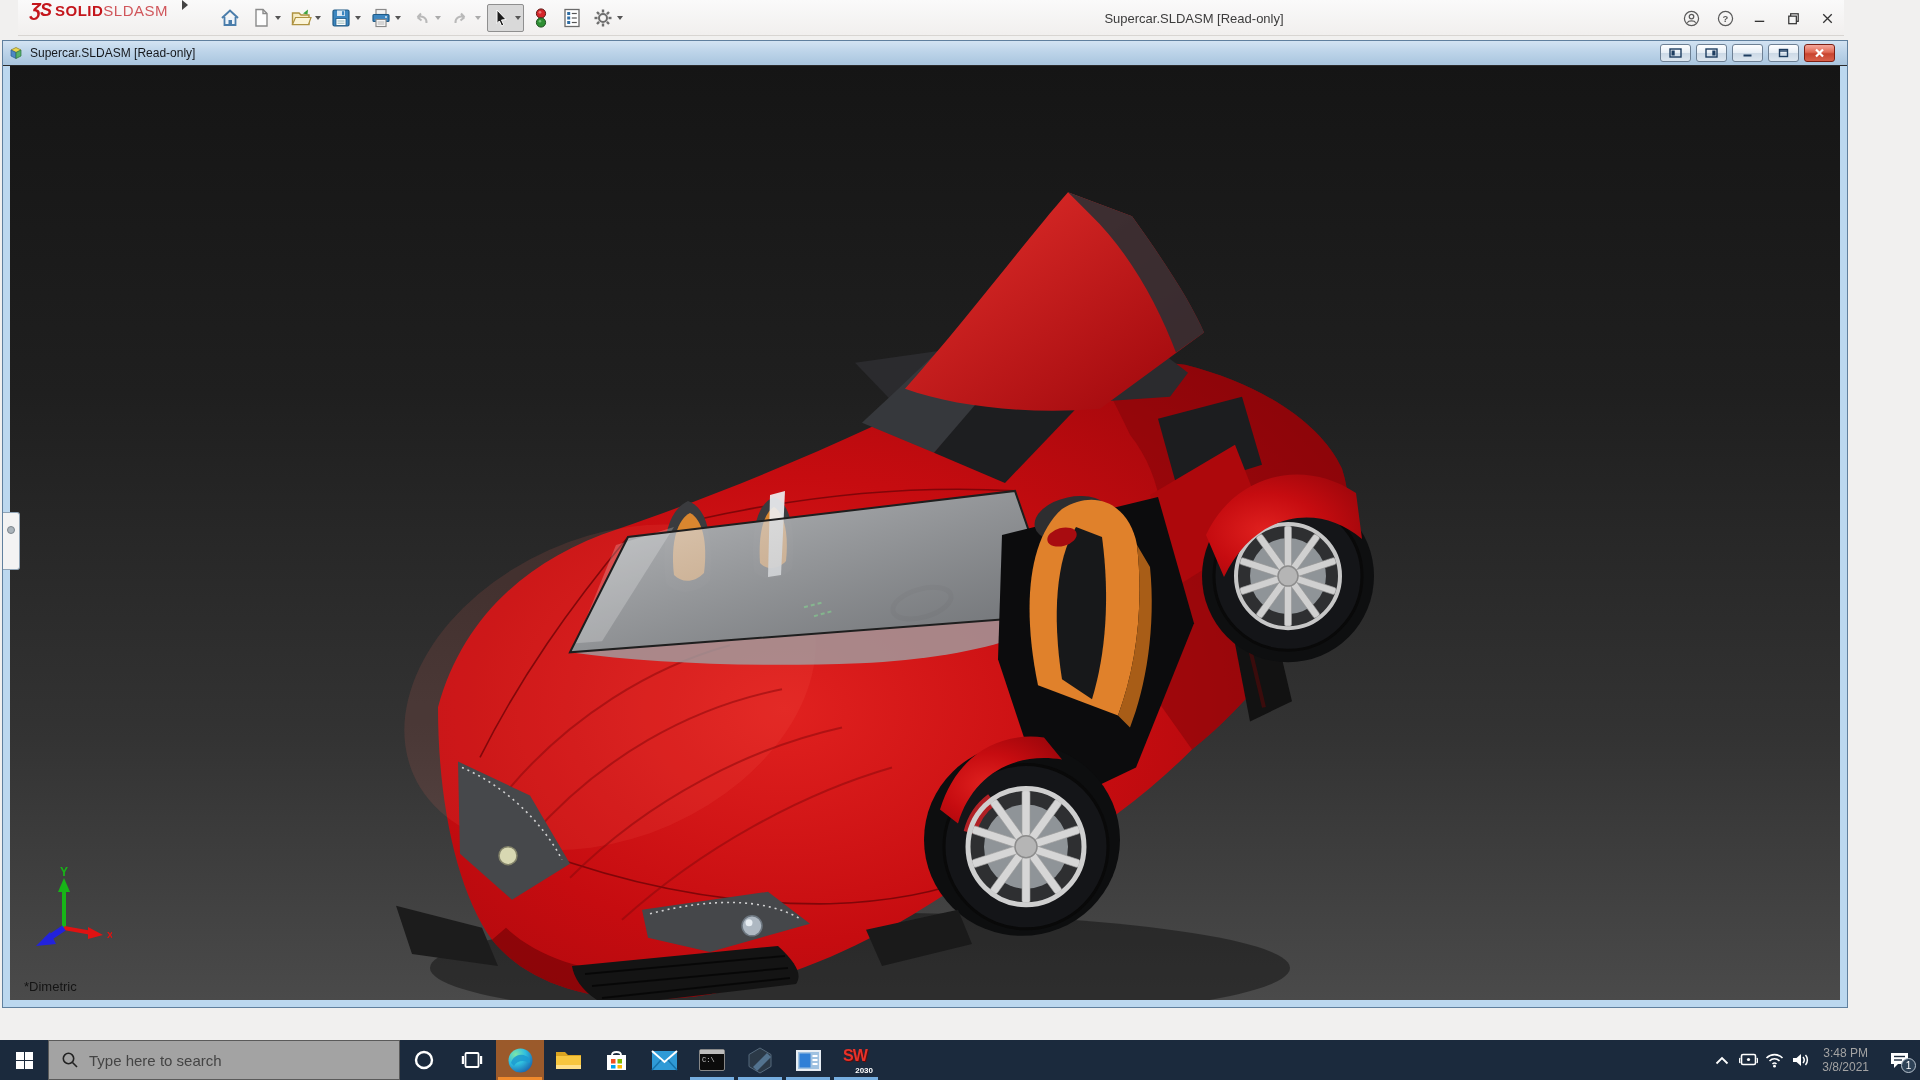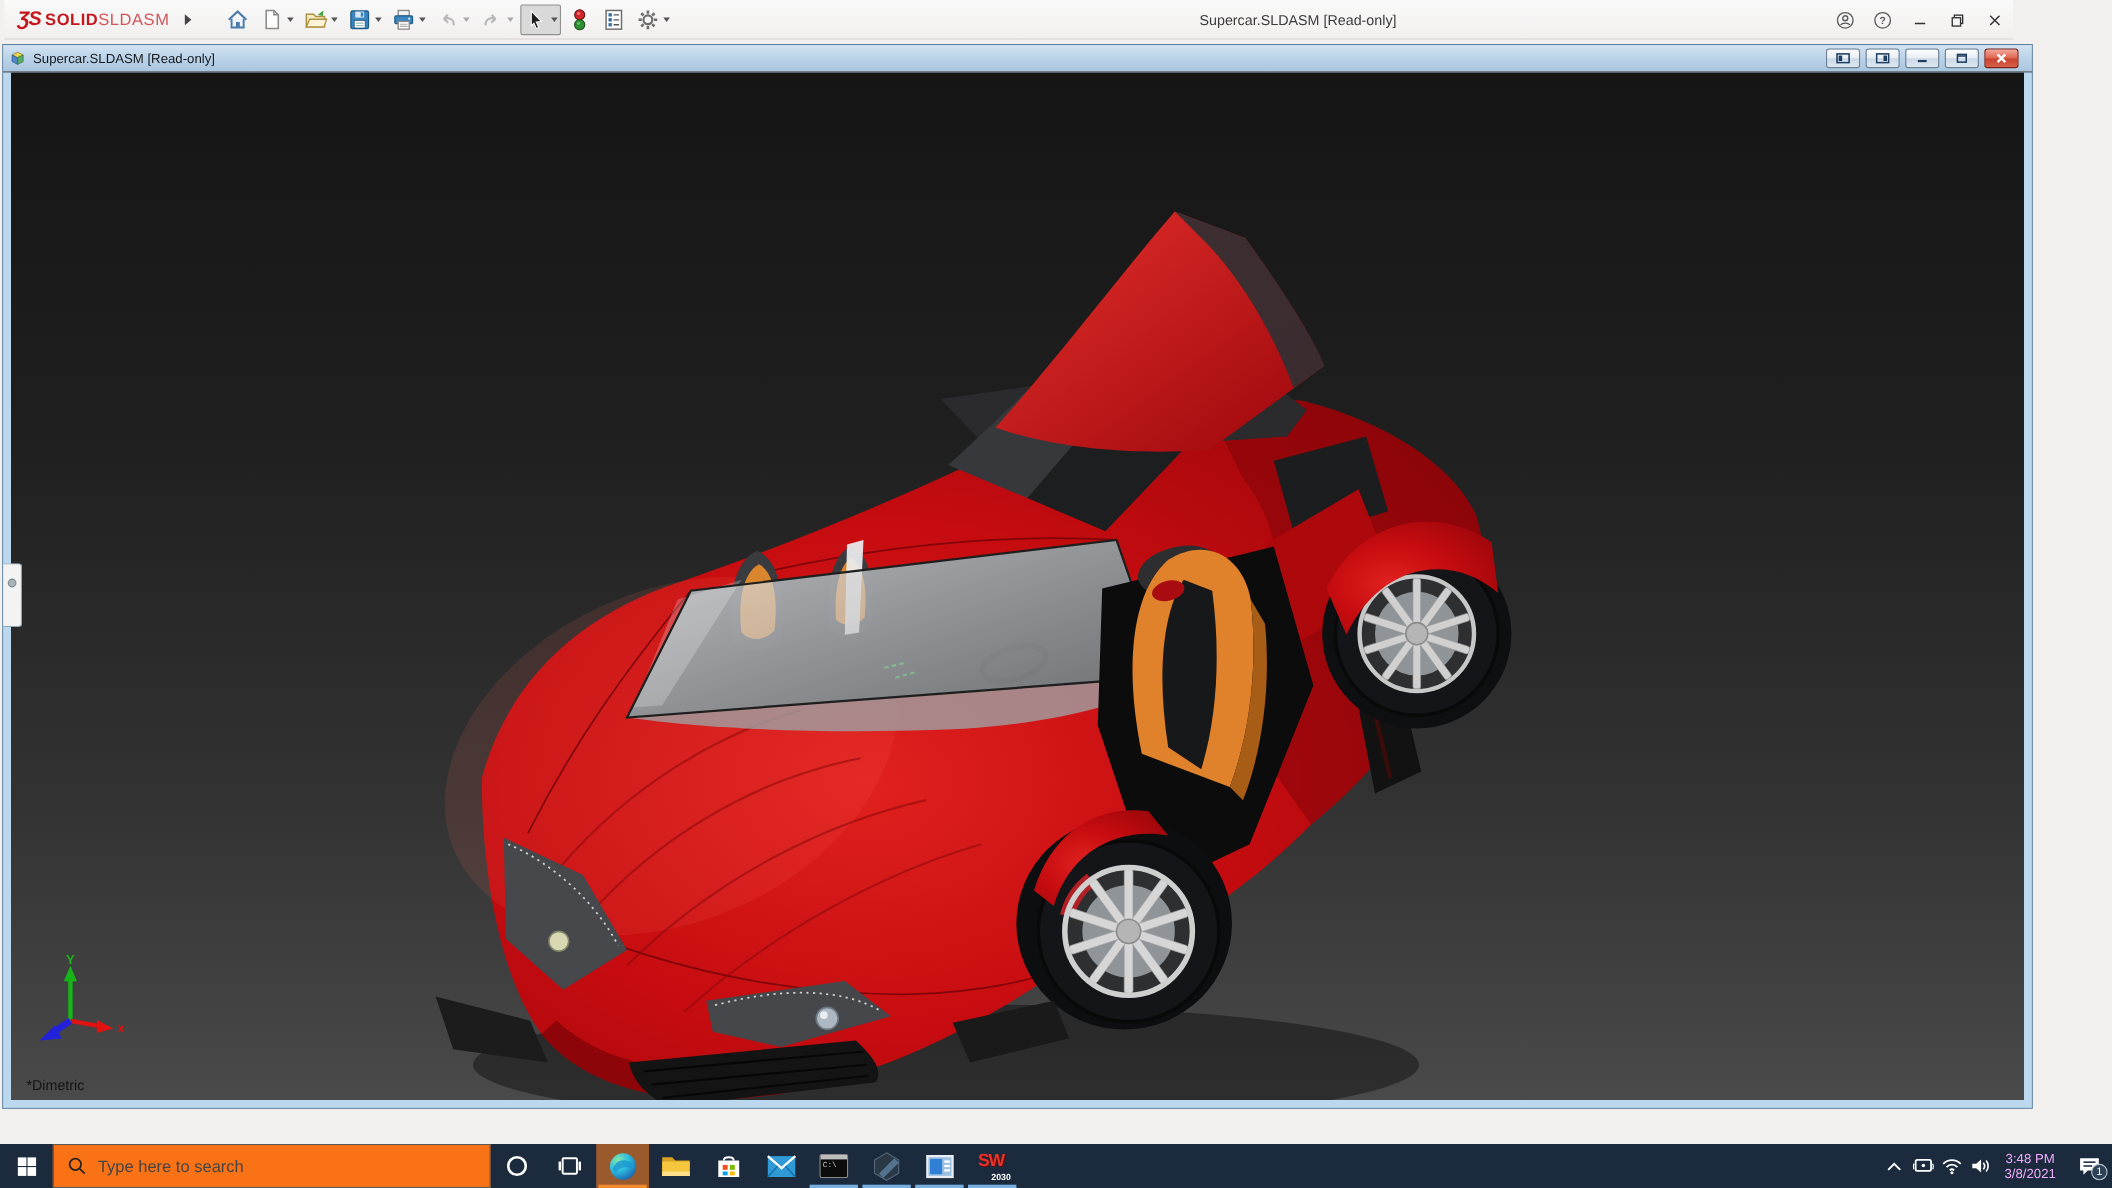--- a/index.html
+++ b/index.html
@@ -1,22 +1,22 @@
 <!DOCTYPE html>
 <html><head>
 <meta charset="utf-8">
 <style>
   * { margin:0; padding:0; box-sizing:border-box; }
   html,body { width:1920px; height:1080px; overflow:hidden; font-family:"Liberation Sans",sans-serif; }
   #screen { position:relative; width:1920px; height:1080px; background:#f1f0ef; }
 
   
-  .mainbar { position:absolute; left:4px; top:0; width:1826px; height:36px;
+  .mainbar { position:absolute; left:18px; top:0; width:1826px; height:36px;
              background:linear-gradient(#fafafa,#f1efee); border-bottom:1px solid #d8d5d2;
-             display:flex; align-items:center; }
+             display:flex; }
   .logo { display:flex; align-items:baseline; margin-left:12px; color:#c4161c; white-space:nowrap; }
   .logo .mark { font-style:italic; font-weight:900; font-size:18px; letter-spacing:-1px; margin-right:4px; }
   .logo .solid { font-weight:700; font-size:15px; letter-spacing:.5px; }
   .logo .works { font-weight:400; font-size:15px; letter-spacing:.5px; color:#d0565b; }
   .flyout { width:0; height:0; border-left:6px solid #444; border-top:5px solid transparent;
             border-bottom:5px solid transparent; margin-left:14px; }
   .qat { display:flex; align-items:center; gap:3px; margin-left:28px; }
   .qbtn { display:flex; align-items:center; height:28px; padding:0 2px; border:1px solid transparent; border-radius:2px; }
   .qbtn svg { width:22px; height:22px; }
   .qbtn.active { background:#d9d9d9; border-color:#8f8f8f; }
@@ -55,26 +55,26 @@
   .collapsed-tab .dot { position:absolute; left:4px; top:13px; width:8px; height:8px;
                         border-radius:50%; background:#aab3ba; border:1px solid #7d868d; }
 
   
   .taskbar { position:absolute; left:0; bottom:0; width:1920px; height:40px; background:#1b2a3d;
              display:flex; align-items:stretch; }
   .tslot { width:48px; display:flex; align-items:center; justify-content:center; position:relative; }
   .tslot .underline { position:absolute; left:2px; right:2px; bottom:0; height:3px; background:#76aee0; }
   .tslot.edge-slot { background:#9b5a2b; }
   .tslot.edge-slot .underline { background:#f08a2c; }
-  .search { width:398px; background:#f97316; display:flex; align-items:center; border:1px solid #5a5a5a; }
+  .search { width:352px; background:#a3a3a3; display:flex; align-items:center; border:1px solid #5a5a5a; }
   .search svg { width:18px; height:18px; margin:0 10px 0 12px; }
   .search .ph { font-size:15px; color:#444; }
   .tray { margin-left:auto; display:flex; align-items:center; }
   .tray .ticon { width:26px; display:flex; justify-content:center; align-items:center; height:40px; }
-  .clock { text-align:center; color:#f0abfc; font-size:12px; line-height:14px; padding:0 9px; }
+  .clock { text-align:center; color:#a3a3a3; font-size:12px; line-height:14px; padding:0 9px; }
   .notif { position:relative; width:42px; height:40px; display:flex; align-items:center; justify-content:center; }
   .badge { position:absolute; right:4px; bottom:7px; width:15px; height:15px; border-radius:50%;
            background:#2e4257; border:1px solid #b9c4ce; color:#fff; font-size:10px;
            display:flex; align-items:center; justify-content:center; }
 
   .sw-ico { position:relative; width:26px; height:26px; }
   .sw-ico .sw { font-weight:900; font-size:16px; color:#e8322a; text-shadow:1px 1px 0 #5e0b08; letter-spacing:-1px; }
   .sw-ico .yr { position:absolute; right:-4px; bottom:-2px; font-size:8px; color:#fff; font-weight:700; }
   .cmd-ico { width:26px; height:22px; background:#0c0c0c; border:1px solid #888; border-radius:2px; position:relative; }
   .cmd-ico .bar { height:4px; background:#bdbdbd; }

